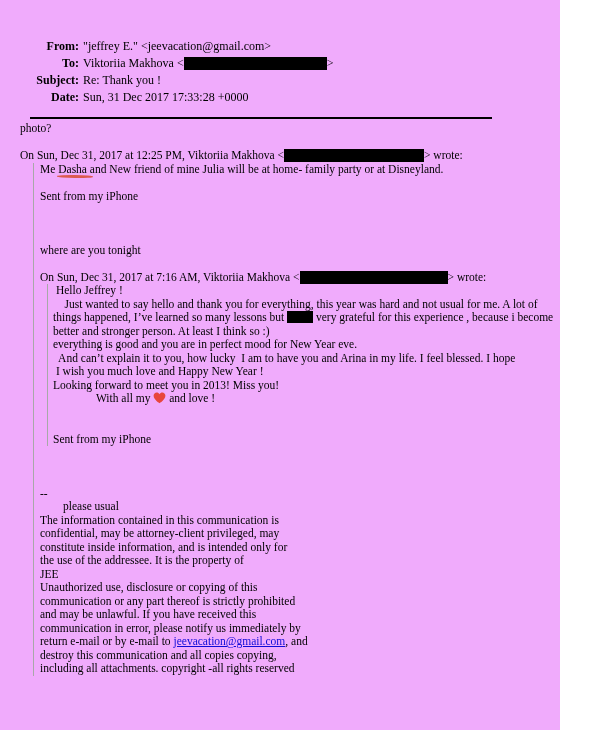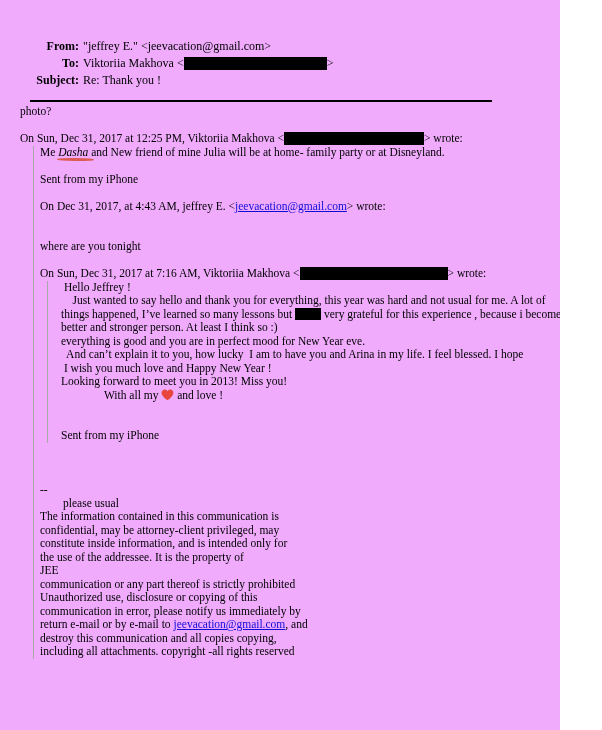--- a/index.html
+++ b/index.html
@@ -24,29 +24,29 @@
   .hdr{font-size:12px;line-height:17px;}
   .hrow{display:flex;white-space:pre;}
   .hlabel{display:inline-block;width:59px;text-align:right;font-weight:bold;flex:0 0 59px;}
   .hval{margin-left:4px;}
   .rule{height:2px;background:#000;width:462px;margin:11px 0 0 10px;}
   
   .body{margin-top:3px;font-size:11.5px;line-height:13.5px;}
   .ln{white-space:pre;min-height:13.5px;}
   .blank{height:13.5px;}
   .bq1{margin-left:13px;border-left:1px solid var(--bar);padding-left:6px;}
-  .bq2{margin-left:7px;border-left:1px solid var(--bar);padding-left:13px;}
+  .bq2{margin-left:7px;border-left:1px solid var(--bar);padding-left:5px;}
   
   .redact{display:inline-block;height:13px;background:var(--redact);vertical-align:-3px;}
   .w-to{width:143px;}
   .w-q1{width:140px;}
   .w-q3{width:148px;}
   .w-inline{width:26px;height:12px;vertical-align:-2px;}
   a.link{color:var(--link);text-decoration:underline;cursor:pointer;}
-  .red-ul{position:relative;font-style:italic;}
+  .red-ul{position:relative;}
   .red-ul::after{
     content:"";position:absolute;left:-1px;right:-6px;bottom:-3px;height:2.5px;
     background:var(--redline);border-radius:50%;transform:rotate(0.8deg);
   }
   .heart{vertical-align:-2px;}
 </style>
 </head>
 <body>
 
 <div class="page">
@@ -54,35 +54,37 @@
   <div class="hdr">
     <div class="hrow">
       <span class="hlabel">From:</span><span class="hval">"jeffrey E." &lt;jeevacation@gmail.com&gt;</span>
     </div>
     <div class="hrow">
       <span class="hlabel">To:</span><span class="hval"><span>Viktoriia Makhova &lt;</span><span class="redact w-to"></span><span>&gt;</span></span>
     </div>
     <div class="hrow">
       <span class="hlabel">Subject:</span><span class="hval">Re: Thank you !</span>
     </div>
+    <div class="hrow">
+      <span class="hlabel">Date:</span><span class="hval">Sun, 31 Dec 2017 17:33:28 +0000</span>
+    </div>
   </div>
 
   <div class="rule"></div>
 
   <div class="body">
     <div class="ln">photo?</div>
     <div class="ln blank"></div>
     <div class="ln"><span>On Sun, Dec 31, 2017 at 12:25 PM, Viktoriia Makhova &lt;</span><span class="redact w-q1"></span><span>&gt; wrote:</span></div>
 
     <div class="bq1">
       <div class="ln"><span>Me </span><span class="red-ul">Dasha</span><span> and New friend of mine Julia will be at home- family party or at Disneyland.</span></div>
       <div class="ln blank"></div>
       <div class="ln">Sent from my iPhone</div>
       <div class="ln blank"></div>
-      <div class="ln"><span>On Dec 31, 2017, at 4:43 AM, jeffrey E. &lt;</span><a class="link">jeevacation@gmail.com</a><span>&gt; wrote:</span></div>
       <div class="ln blank"></div>
       <div class="ln blank"></div>
       <div class="ln">where are you tonight</div>
       <div class="ln blank"></div>
       <div class="ln"><span>On Sun, Dec 31, 2017 at 7:16 AM, Viktoriia Makhova &lt;</span><span class="redact w-q3"></span><span>&gt; wrote:</span></div>
 
       <div class="bq2">
         <div>
             <div class="ln"> Hello Jeffrey !</div>
             <div class="ln">    Just wanted to say hello and thank you for everything, this year was hard and not usual for me. A lot of</div>
@@ -107,22 +109,23 @@
       <div class="ln blank"></div>
       <div class="ln blank"></div>
       <div class="ln">--</div>
       <div class="ln">        please usual</div>
       <div>
           <div class="ln">The information contained in this communication is</div>
           <div class="ln">confidential, may be attorney-client privileged, may</div>
           <div class="ln">constitute inside information, and is intended only for</div>
           <div class="ln">the use of the addressee. It is the property of</div>
           <div class="ln">JEE</div>
+          <div class="ln">Unauthorized use, disclosure or copying of this</div>
           <div class="ln">communication or any part thereof is strictly prohibited</div>
-          <div class="ln">Unauthorized use, disclosure or copying of this</div>
+          <div class="ln">and may be unlawful. If you have received this</div>
           <div class="ln">communication in error, please notify us immediately by</div>
         </div>
       <div class="ln"><span>return e-mail or by e-mail to </span><a class="link">jeevacation@gmail.com</a><span>, and</span></div>
       <div>
           <div class="ln">destroy this communication and all copies copying,</div>
           <div class="ln">including all attachments. copyright -all rights reserved</div>
         </div>
     </div>
   </div>
 

